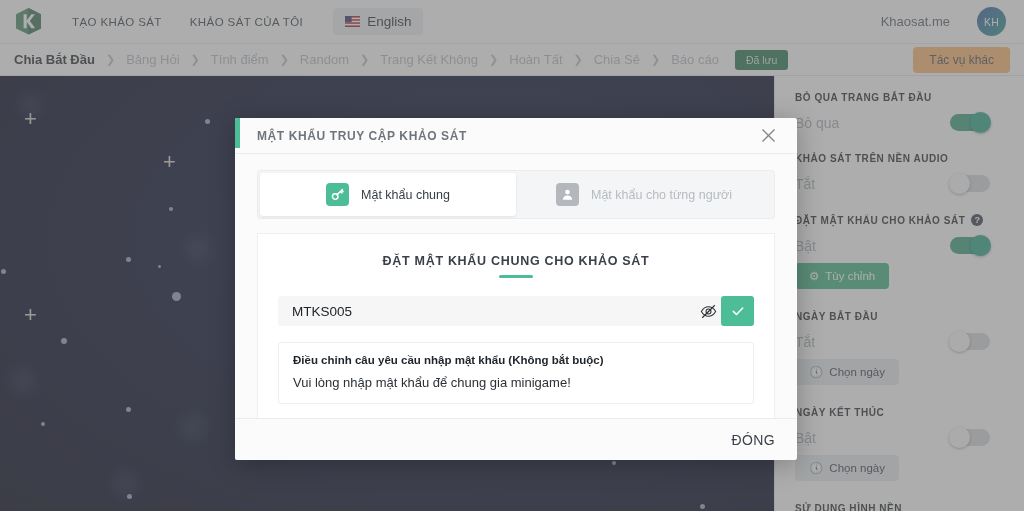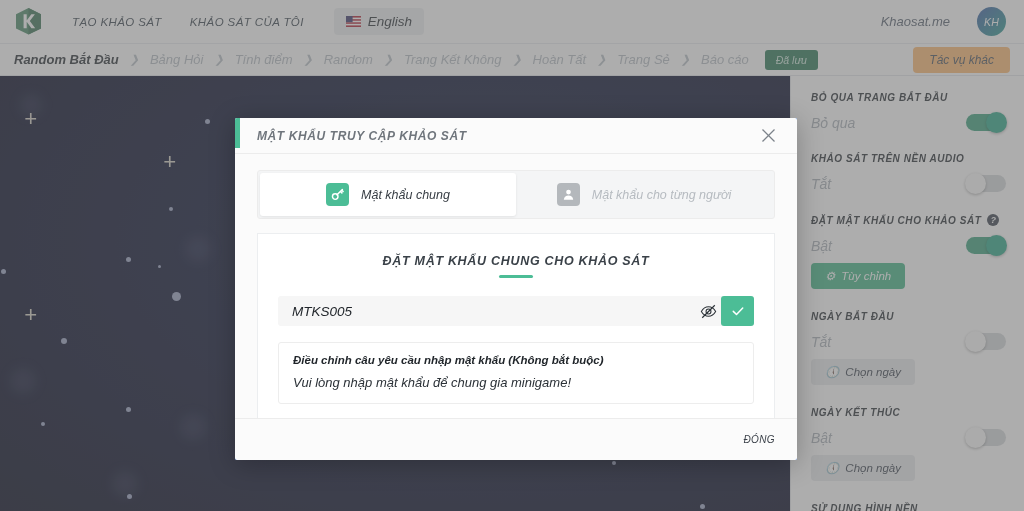--- a/index.html
+++ b/index.html
@@ -9,21 +9,20 @@
     width: 1024px; height: 511px;
     overflow: hidden;
     font-family: "Liberation Sans", sans-serif;
     background: #ffffff;
   }
   #app {
     position: relative;
     width: 1024px; height: 511px;
     overflow: hidden;
     background: #ffffff;
-    font-style: italic;
   }
 
   
   .topnav {
     position: absolute; top: 0; left: 0;
     width: 1024px; height: 44px;
     background: #ffffff;
     border-bottom: 1px solid #e9ecef;
     display: flex; align-items: center;
     padding: 0 14px;
@@ -83,21 +82,21 @@
     width: 790px; height: 435px;
     background: radial-gradient(ellipse at 62% 38%, #131a3a 0%, #0a1030 48%, #05081f 100%);
     overflow: hidden;
   }
   .star { position: absolute; border-radius: 50%; background: #9ba4c4; }
   .glow { position: absolute; border-radius: 50%; background: rgba(120,130,180,.13); filter: blur(6px); }
   .plus { position: absolute; color: #d7d2c6; font-size: 22px; line-height: 1; font-weight: 300; user-select: none; }
 
   
   .settings {
-    position: absolute; top: 76px; right: 0;
+    position: absolute; top: 76px; right: 16px;
     width: 234px; height: 435px;
     background: #ffffff;
     border-left: 1px solid #e4e7ea;
     padding: 16px 18px 0 20px;
     overflow: hidden;
   }
   .set-group { margin-bottom: 22px; }
   .set-title {
     font-size: 10px; letter-spacing: .55px; font-weight: bold;
     color: #2b3137; text-transform: uppercase;
@@ -226,21 +225,21 @@
   .note-h { font-size: 11.5px; font-weight: bold; color: #1f2429; }
   .note-b { font-size: 13px; color: #2b3137; margin-top: 9px; }
 
   .modal-foot {
     flex: none; height: 42px;
     border-top: 1px solid #ececec;
     background: #fbfbfb;
     display: flex; align-items: center; justify-content: flex-end;
     padding: 0 22px;
   }
-  .close-txt { font-size: 10px; letter-spacing: .4px; color: #3b4149; cursor: pointer; text-align: right; }
+  .close-txt { font-size: 14px; letter-spacing: .4px; color: #3b4149; cursor: pointer; text-align: right; }
 </style>
 </head>
 <body>
 
 <div id="app">
 
   <div class="topnav">
     <div class="logo-wrap">
       <svg width="25" height="27" viewBox="0 0 25 27" aria-hidden="true">
         <path d="M12.5 0 L25 6.2 L25 20.4 L12.5 26.6 L0 20.4 L0 6.2 Z" fill="#4f8d6b"></path>
@@ -263,33 +262,33 @@
       <span class="lbl">English</span>
     </div>
 
     <div class="nav-right">
       <span class="nav-user">Khaosat.me</span>
       <span class="avatar">KH</span>
     </div>
   </div>
 
   <div class="crumbbar">
-    <span class="crumb active">Random Bắt Đầu</span>
+    <span class="crumb active">Chia Bắt Đầu</span>
     <span class="crumb-sep">❯</span>
     <span class="crumb">Bảng Hỏi</span>
     <span class="crumb-sep">❯</span>
     <span class="crumb">Tính điểm</span>
     <span class="crumb-sep">❯</span>
     <span class="crumb">Random</span>
     <span class="crumb-sep">❯</span>
     <span class="crumb">Trang Kết Không</span>
     <span class="crumb-sep">❯</span>
     <span class="crumb">Hoàn Tất</span>
     <span class="crumb-sep">❯</span>
-    <span class="crumb">Trang Sẻ</span>
+    <span class="crumb">Chia Sẻ</span>
     <span class="crumb-sep">❯</span>
     <span class="crumb">Báo cáo</span>
     <span class="saved-badge">Đã lưu</span>
     <span class="other-actions">Tác vụ khác</span>
   </div>
 
   <div class="canvas">
     <span class="plus" style="left:24px; top:32px;">+</span>
     <span class="plus" style="left:163px; top:75px;">+</span>
     <span class="plus" style="left:24px; top:228px;">+</span>

